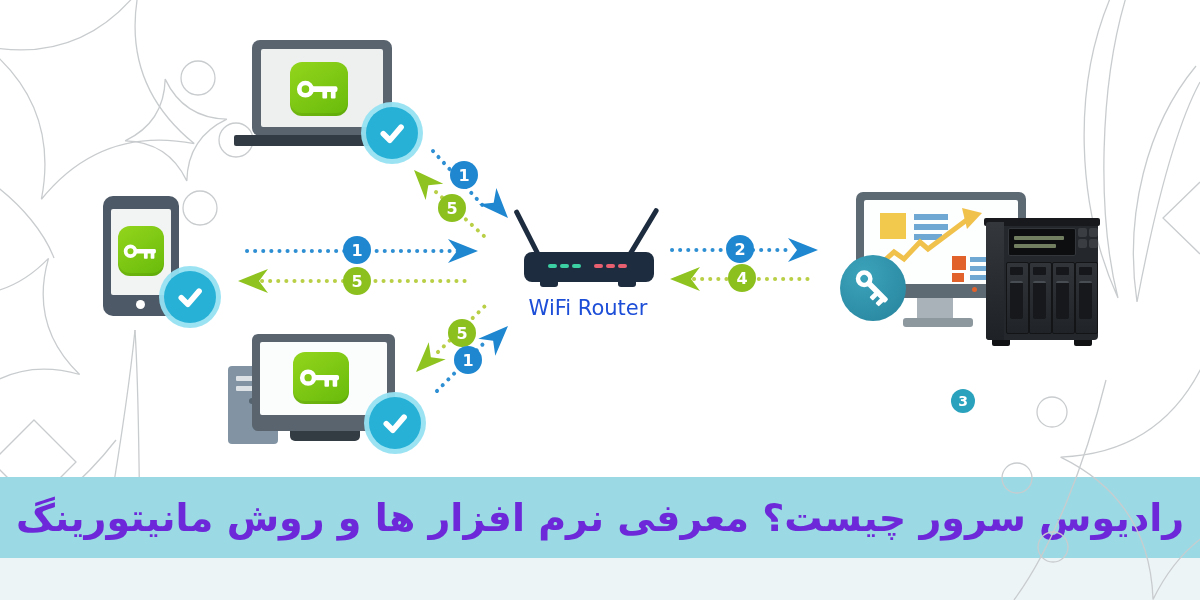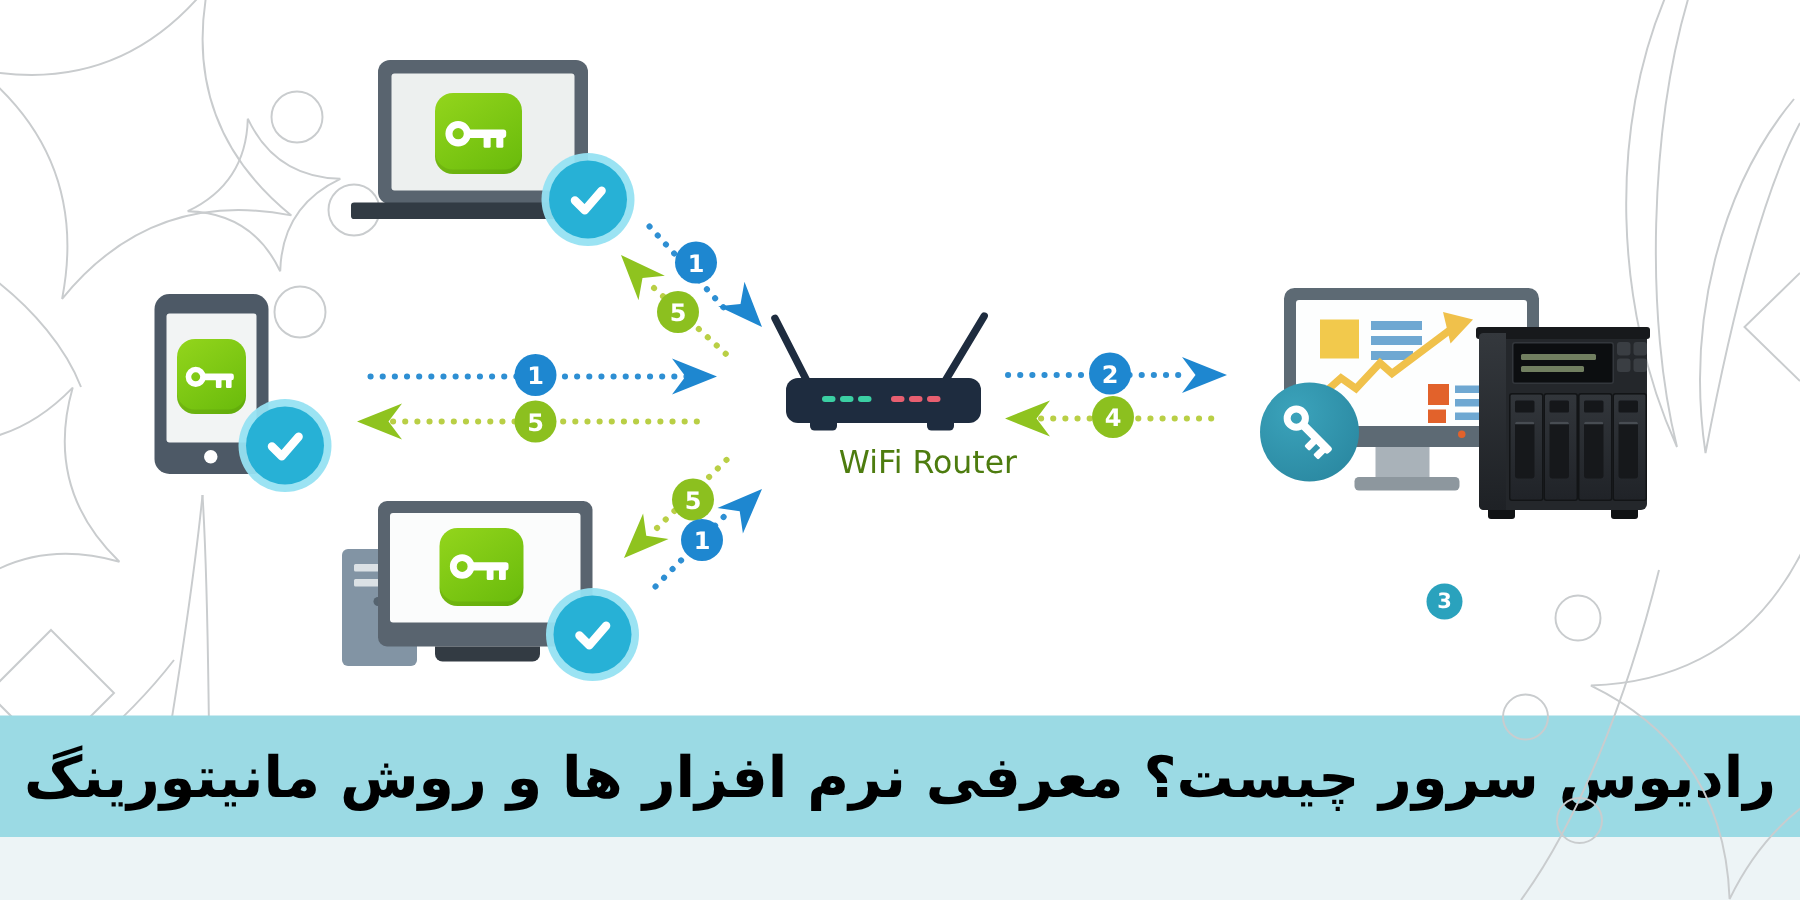--- a/index.html
+++ b/index.html
@@ -33,21 +33,21 @@
   .pc-dot{position:absolute;background:#55636f;border-radius:50%;}
   .pc-monitor{position:absolute;background:#59646f;border-radius:6px;}
   .pc-screen{position:absolute;background:#fbfcfc;border-radius:2px;}
   .pc-stand{position:absolute;background:#333b43;border-radius:0 0 5px 5px;}
   
   .router-body{position:absolute;background:#1e2c3f;border-radius:8px;}
   .antenna{position:absolute;background:#1e2c3f;border-radius:3px;}
   .led{position:absolute;width:9px;height:4px;border-radius:2px;}
   .led.teal{background:#3bcfa3;} .led.red{background:#e85f70;}
   .router-foot{position:absolute;background:#1e2c3f;border-radius:0 0 3px 3px;width:18px;height:5px;}
-  .device-label{position:absolute;color:#4d7c0f;text-align:right;}
+  .device-label{position:absolute;color:#1d4ed8;text-align:center;}
   
   .srv-monitor{position:absolute;background:#5d6a74;border-radius:7px;}
   .srv-screen{position:absolute;background:#fdfefe;border-radius:2px;overflow:hidden;}
   .srv-dot{position:absolute;width:5px;height:5px;border-radius:50%;background:#e2622b;}
   .srv-stand{position:absolute;background:#a9b2b9;}
   .srv-base{position:absolute;background:#8d979e;border-radius:3px;}
   .key-circle{position:absolute;border-radius:50%;
               background:radial-gradient(circle at 35% 30%,#3ba3bb,#27839c);
               display:flex;align-items:center;justify-content:center;}
   .key-circle svg{width:68%;transform:rotate(45deg);}
@@ -64,21 +64,21 @@
   .nas-latch{position:absolute;left:3px;top:4px;width:13px;height:8px;background:#15171a;border-radius:1px;}
   .nas-foot{position:absolute;background:#101214;width:18px;height:6px;border-radius:0 0 2px 2px;}
   
   .badge{position:absolute;width:28px;height:28px;border-radius:50%;z-index:2;
          color:#fff;font-size:16px;font-weight:bold;display:flex;align-items:center;justify-content:center;}
   .badge.blue{background:#1e87d0;} .badge.green{background:#8cc01f;}
   .badge.small{width:24px;height:24px;font-size:14px;background:#2aa2bd;}
   
   .banner{position:absolute;left:0;top:477px;width:1200px;height:81px;background:#9bdae4;z-index:3;
           display:flex;align-items:center;justify-content:center;}
-  .banner-text{direction:rtl;color:#000000;font-size:38px;font-weight:bold;white-space:nowrap;}
+  .banner-text{direction:rtl;color:#6d28d9;font-size:38px;font-weight:bold;white-space:nowrap;}
   .footer-strip{position:absolute;left:0;top:558px;width:1200px;height:42px;background:#edf4f6;z-index:2;}
   #decor-front{z-index:4;}
 </style>
 </head>
 <body>
 
 <div id="canvas">
 
   <svg id="decor-back" class="decor" width="1200" height="600">
     <g stroke="#c9ccce" stroke-width="1.3" fill="none">

